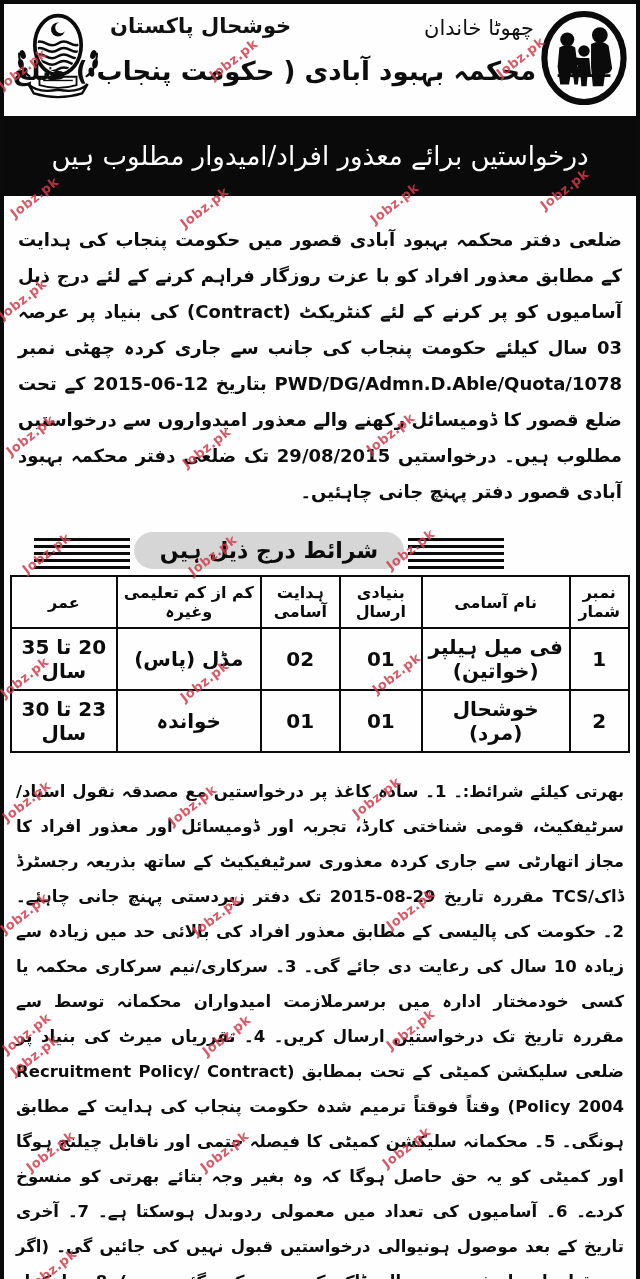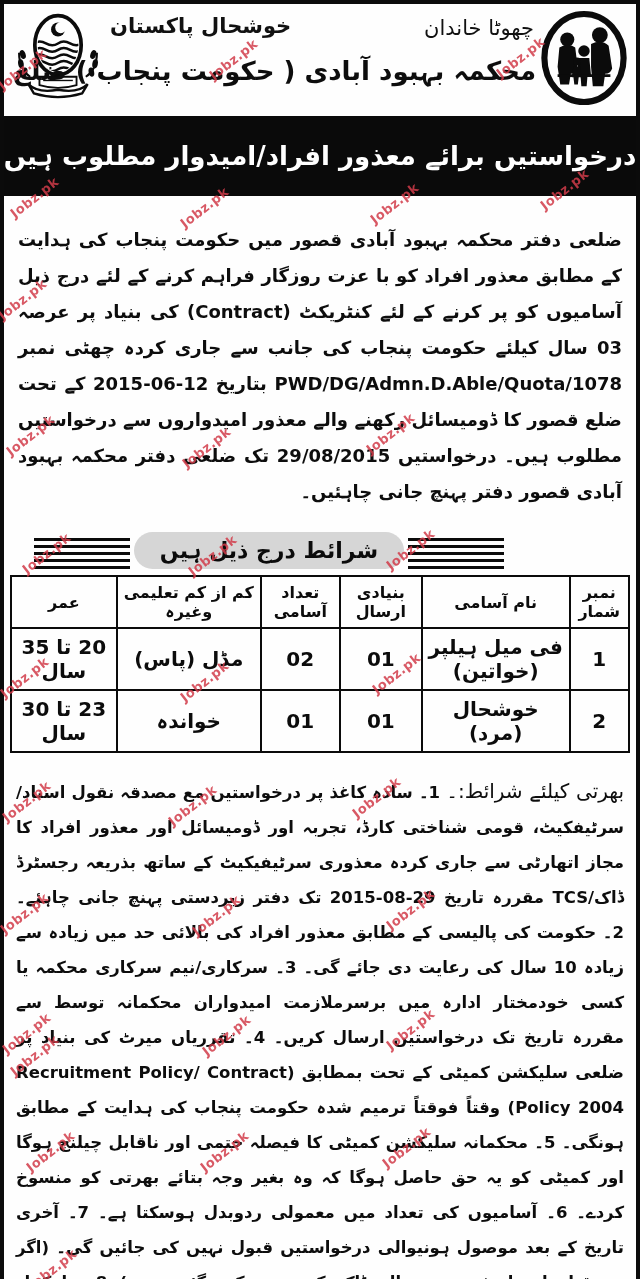--- a/index.html
+++ b/index.html
@@ -10,40 +10,40 @@
   
   .header{position:relative;height:112px;direction:rtl;padding-left:11px;}
   .crest{position:absolute;left:6px;top:6px;width:96px;height:102px;}
   .family-logo{position:absolute;right:8px;top:6px;width:88px;height:96px;}
   .slogan-right{position:absolute;right:102px;top:12px;font-size:21px;font-weight:normal;color:#111;}
   .slogan-left{position:absolute;left:106px;top:10px;font-size:21px;font-weight:bold;color:#111;}
   .dept-line{position:absolute;left:100px;right:100px;top:52px;text-align:center;font-size:26px;font-weight:bold;color:#0d0d0d;white-space:nowrap;}
 
   
   .title-bar{background:#0a0a0a;color:#ffffff;height:80px;display:flex;align-items:center;justify-content:center;}
-  .title-bar span{font-size:26px;font-weight:bold;white-space:nowrap;direction:rtl;}
+  .title-bar span{font-size:26px;font-weight:normal;white-space:nowrap;direction:rtl;}
 
   
   .intro{direction:rtl;text-align:justify;font-size:18px;font-weight:bold;line-height:36px;color:#0d0d0d;padding:8px 14px 4px 14px;}
 
   
   .section-hd{display:flex;align-items:flex-end;margin:10px 0 6px 30px;width:470px;direction:rtl;}
   .rule-stack{flex:1;height:31px;background:repeating-linear-gradient(#0b0b0b 0 3px,transparent 3px 7px);}
   .pill{background:#d6d6d6;border-radius:22px;padding:6px 26px;margin:0 4px;font-size:22px;font-weight:bold;color:#0b0b0b;white-space:nowrap;}
 
   
   table.jobs{border-collapse:collapse;width:calc(100% - 12px);margin:4px auto 6px auto;direction:rtl;}
   table.jobs th,table.jobs td{border:2.5px solid #0b0b0b;text-align:center;font-weight:bold;color:#0c0c0c;padding:6px 2px;}
   table.jobs th{font-size:16px;height:32px;}
   table.jobs td{font-size:20px;height:30px;}
   td.num{font-size:16px;font-weight:bold;direction:ltr;border-radius:14px;}
 
   
   .terms{direction:rtl;text-align:justify;font-size:16.5px;font-weight:bold;line-height:35px;color:#0d0d0d;padding:4px 12px 0 12px;}
-  .terms .lead{font-size:20px;font-weight:normal;}
+  .terms .lead{font-size:16px;font-weight:bold;}
 
   
   .wm{position:absolute;font-size:13px;font-weight:bold;letter-spacing:.5px;transform:rotate(-38deg);opacity:.85;pointer-events:none;z-index:50;white-space:nowrap;}
 </style>
 </head>
 <body>
 
 <div class="page">
   <div class="ad-frame">
 
@@ -120,21 +120,21 @@
           <col style="width:83px">
         <col style="width:80px">
           <col style="width:147px">
           <col style="width:108px">
       </colgroup>
       <thead>
         <tr>
           <th>نمبر شمار</th>
           <th>نام آسامی</th>
           <th>بنیادی ارسال</th>
-          <th>تعداد آسامی</th>
+          <th>ہدایت آسامی</th>
           <th>کم از کم تعلیمی وغیرہ</th>
           <th>عمر</th>
         </tr>
       </thead>
       <tbody>
         <tr>
           <td class="num">1</td>
           <td>فی میل ہیلپر (خواتین)</td>
           <td class="num">01</td>
           <td class="num">02</td>

